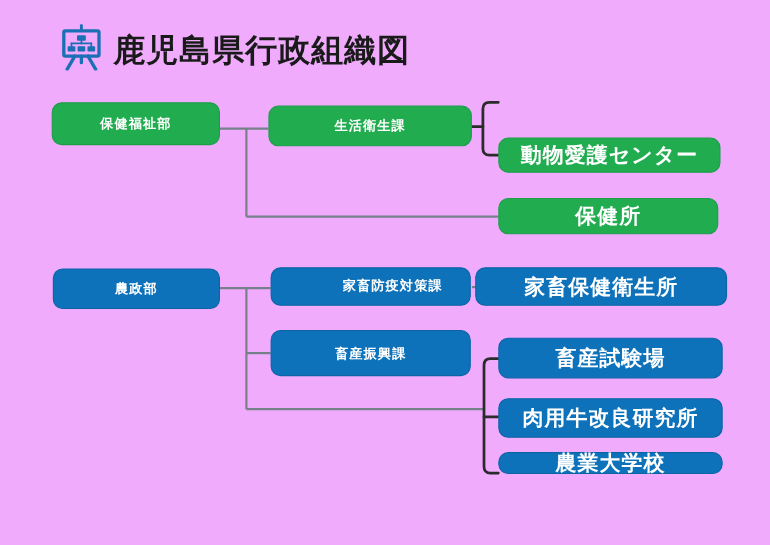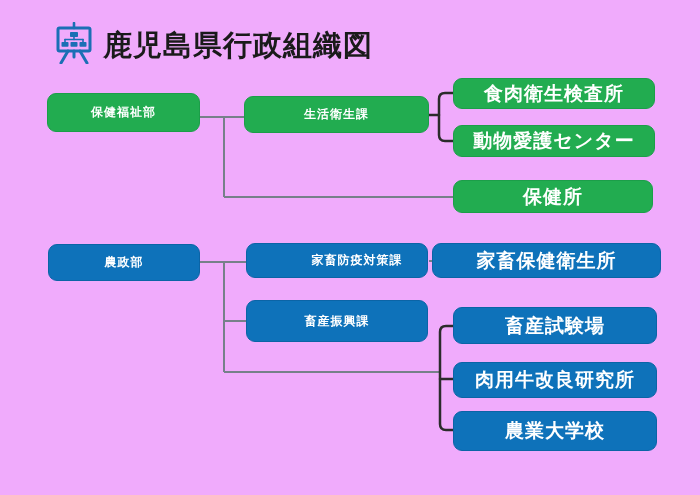--- a/index.html
+++ b/index.html
@@ -65,25 +65,24 @@
     <g stroke="#2b2b2b" stroke-width="2.5" fill="none" stroke-linecap="round" stroke-linejoin="round">
       <path d="M429 115 H439"></path>
       <path d="M453 93 H445 Q439 93 439 99 V135 Q439 141 445 141 H453"></path>
       <path d="M440 379 H453"></path>
       <path d="M453 326 H446 Q440 326 440 332 V424 Q440 430 446 430 H453"></path>
     </g>
   </svg>
 
   <div class="node green f20" style="left:47px;top:93px;width:153px;height:39px;">保健福祉部</div>
   <div class="node green f20" style="left:244px;top:96px;width:185px;height:37px;">生活衛生課</div>
-  <div class="node green f19" style="left:453px;top:78px;width:202px;height:31px;">食肉衛生検査所</div>
   <div class="node green f19" style="left:453px;top:125px;width:202px;height:32px;">動物愛護センター</div>
   <div class="node green f19" style="left:453px;top:180px;width:200px;height:33px;">保健所</div>
 
   <div class="node blue f20" style="left:48px;top:244px;width:152px;height:37px;text-align:center;">農政部</div>
   <div class="node blue f20" style="left:246px;top:243px;width:182px;height:35px;padding-left:40px;">家畜防疫対策課</div>
   <div class="node blue f19" style="left:432px;top:243px;width:229px;height:35px;">家畜保健衛生所</div>
   <div class="node blue f20" style="left:246px;top:300px;width:182px;height:42px;">畜産振興課</div>
   <div class="node blue f19" style="left:453px;top:307px;width:204px;height:37px;">畜産試験場</div>
   <div class="node blue f19" style="left:453px;top:362px;width:204px;height:36px;">肉用牛改良研究所</div>
-  <div class="node blue f19" style="left:453px;top:411px;width:204px;height:40px;">農業大学校</div>
+  <div class="node blue f19" style="left:453px;top:411px;width:204px;height:20px;">農業大学校</div>
 
 </div>
 
 </body></html>

